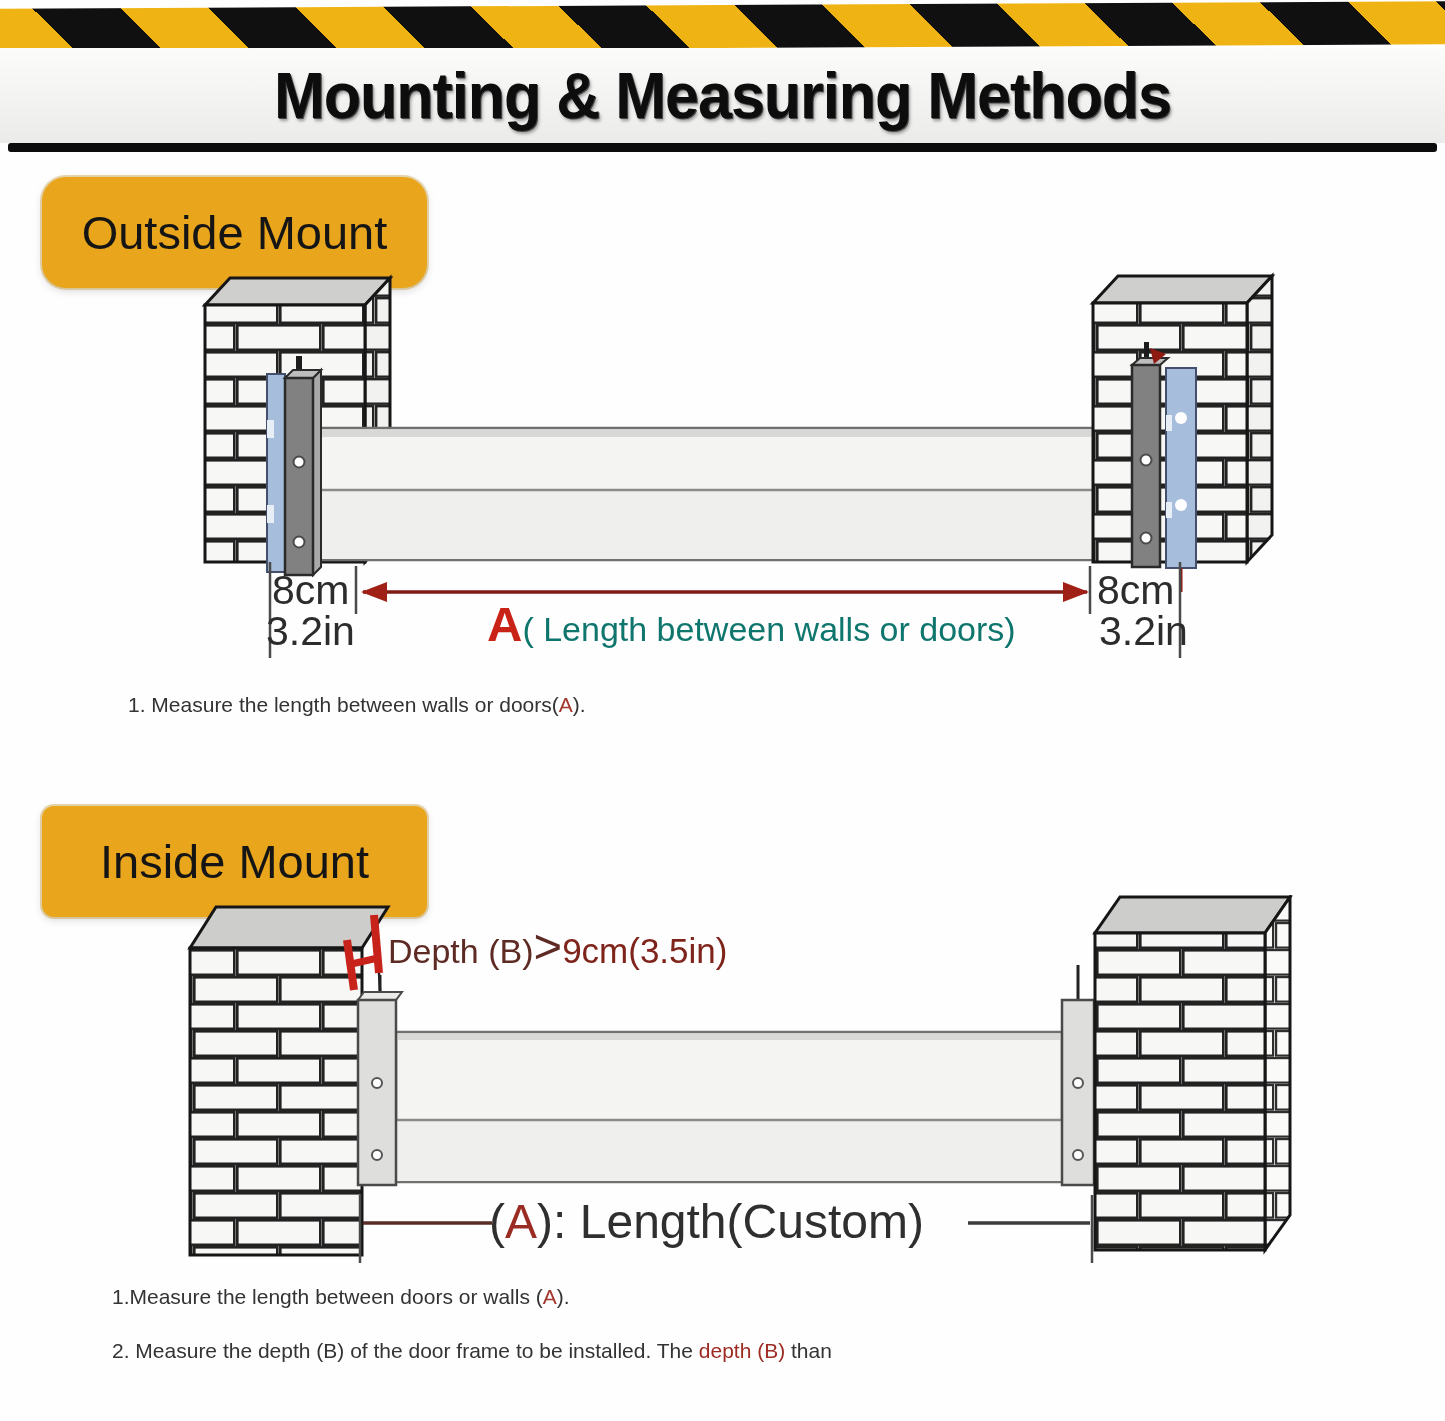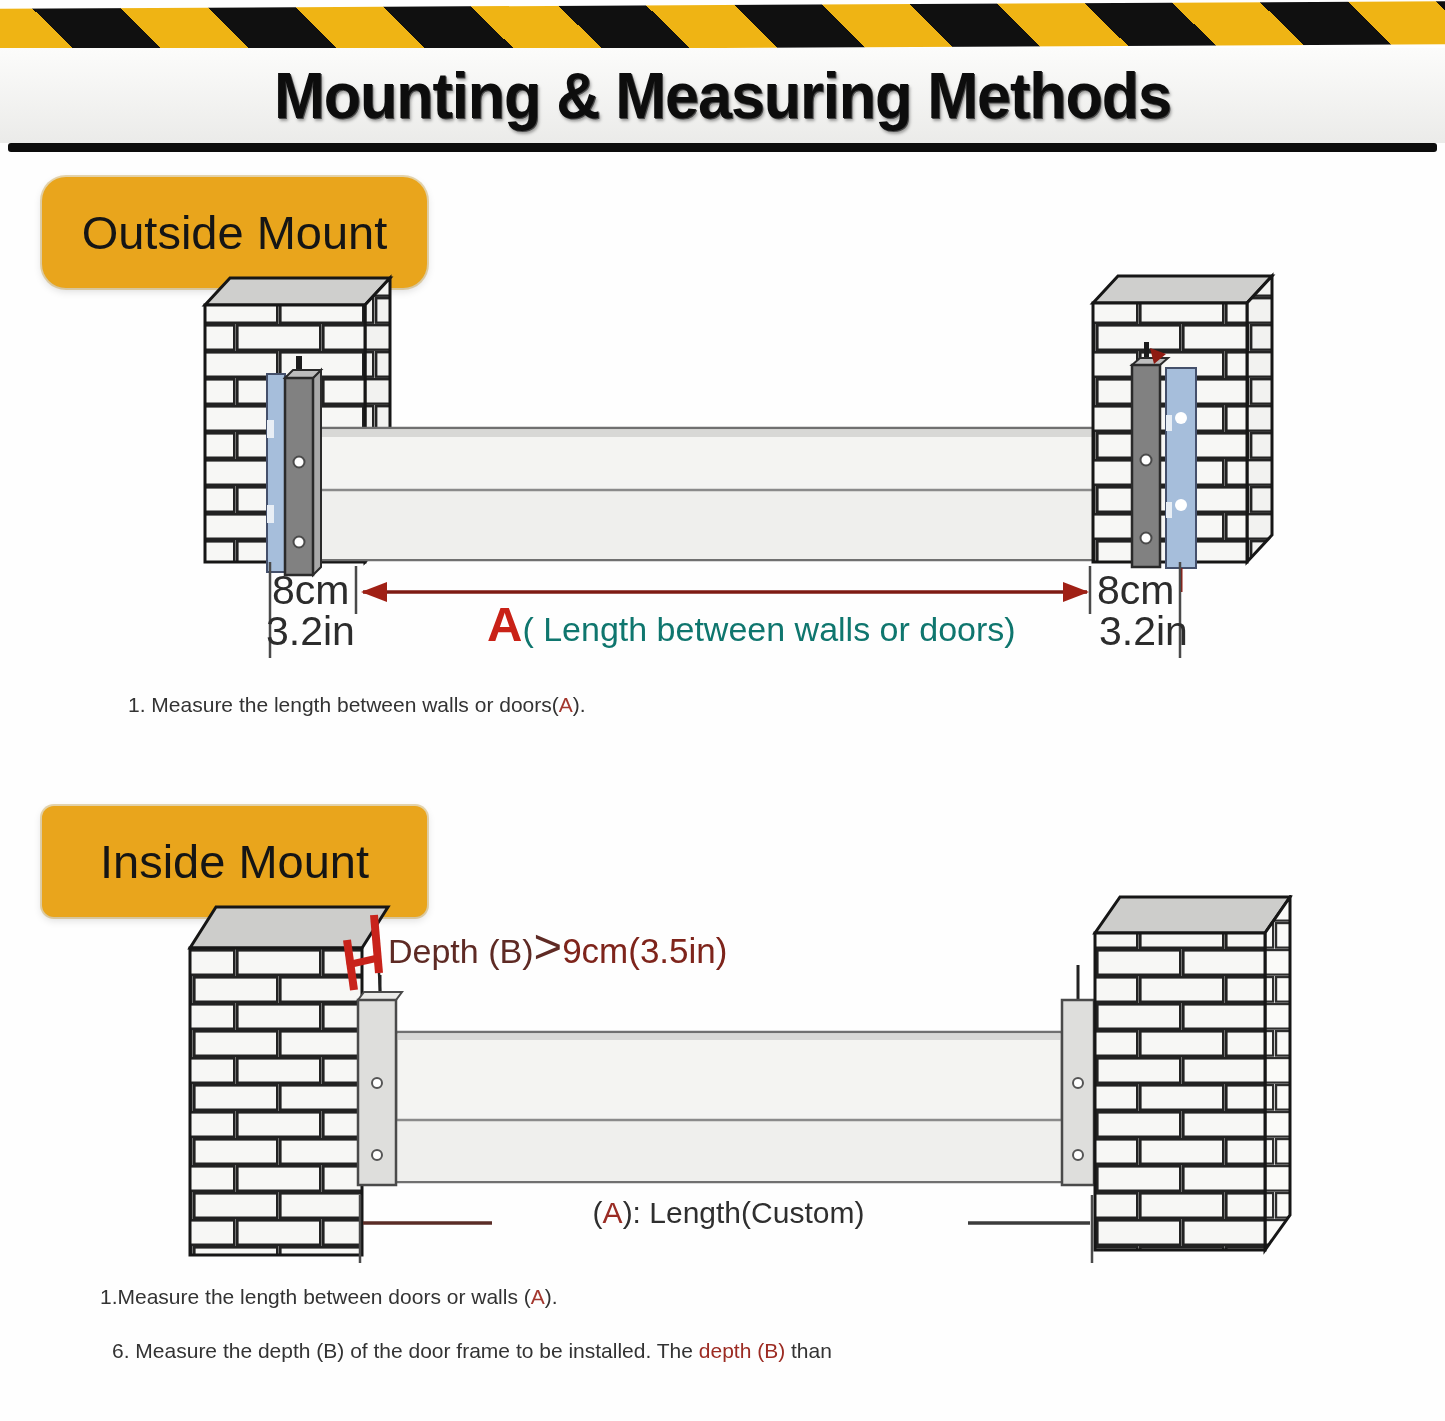--- a/index.html
+++ b/index.html
@@ -38,22 +38,22 @@
   .diag{position:absolute;}
   
   .dimtxt{position:absolute;font-size:41px;color:#2c2c2c;line-height:1;}
   .a-caption{position:absolute;display:flex;align-items:baseline;line-height:1;}
   .a-caption .bigA{font-size:49px;font-weight:bold;color:#c92217;}
   .a-caption .cap{font-size:34px;color:#0f766e;}
   .depth-caption{position:absolute;display:flex;align-items:baseline;line-height:1;}
   .depth-caption .d1{font-size:34px;color:#5e2a24;}
   .depth-caption .d2{font-size:49px;color:#5e2a24;}
   .depth-caption .d3{font-size:35px;color:#7e241b;}
-  .len-caption{position:absolute;left:456px;top:1198px;width:545px;text-align:center;
-    font-size:30px;color:#2f2f2f;line-height:1;}
+  .len-caption{position:absolute;left:434px;top:1198px;width:545px;text-align:center;
+    font-size:48px;color:#2f2f2f;line-height:1;}
   .len-caption .redA{color:#9a2c24;}
   
   .instr{position:absolute;font-size:21px;color:#333333;line-height:1.25;white-space:nowrap;}
   .instr .red{color:#9c2b22;}
   .instr .reda{color:#a3372e;}
 </style>
 </head>
 <body>
 
 <div id="page">
@@ -238,20 +238,20 @@
   <div class="depth-caption" style="left:388px;top:922px">
     <span class="d1">Depth (B) </span>
       <span class="d2">&gt;</span>
       <span class="d3">9cm(3.5in)</span>
   </div>
 
   <div class="len-caption">
     <span>(</span><span class="redA">A</span><span>): Length(Custom)</span>
   </div>
 
-  <div class="instr" style="left:100px;top:1284px">
+  <div class="instr" style="left:112px;top:1284px">
     <span>1.Measure the length between doors or walls (</span><span class="reda">A</span><span>).</span>
   </div>
   <div class="instr" style="left:112px;top:1338px">
-    <span>6. Measure the depth (B) of the door frame to be installed. The </span><span class="red">depth (B)</span><span> than</span>
+    <span>2. Measure the depth (B) of the door frame to be installed. The </span><span class="red">depth (B)</span><span> than</span>
   </div>
 
 </div>
 
 </body></html>

